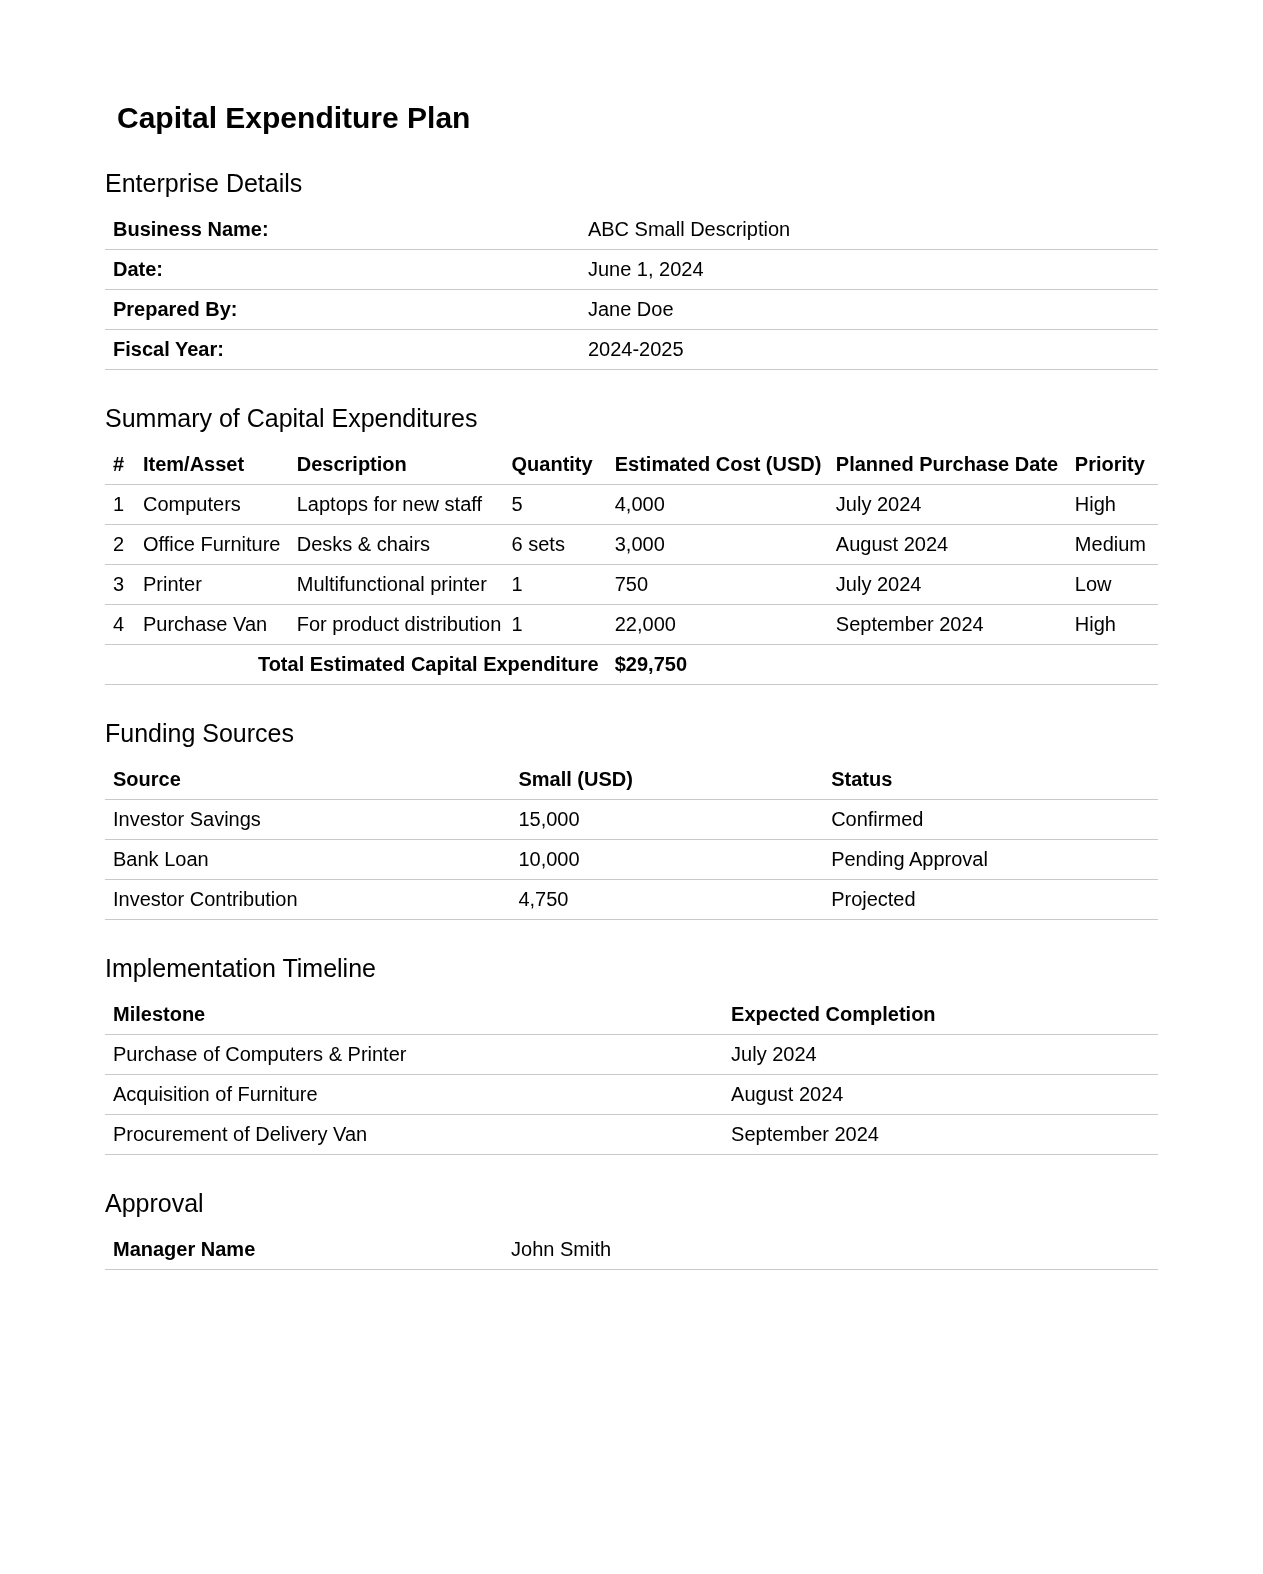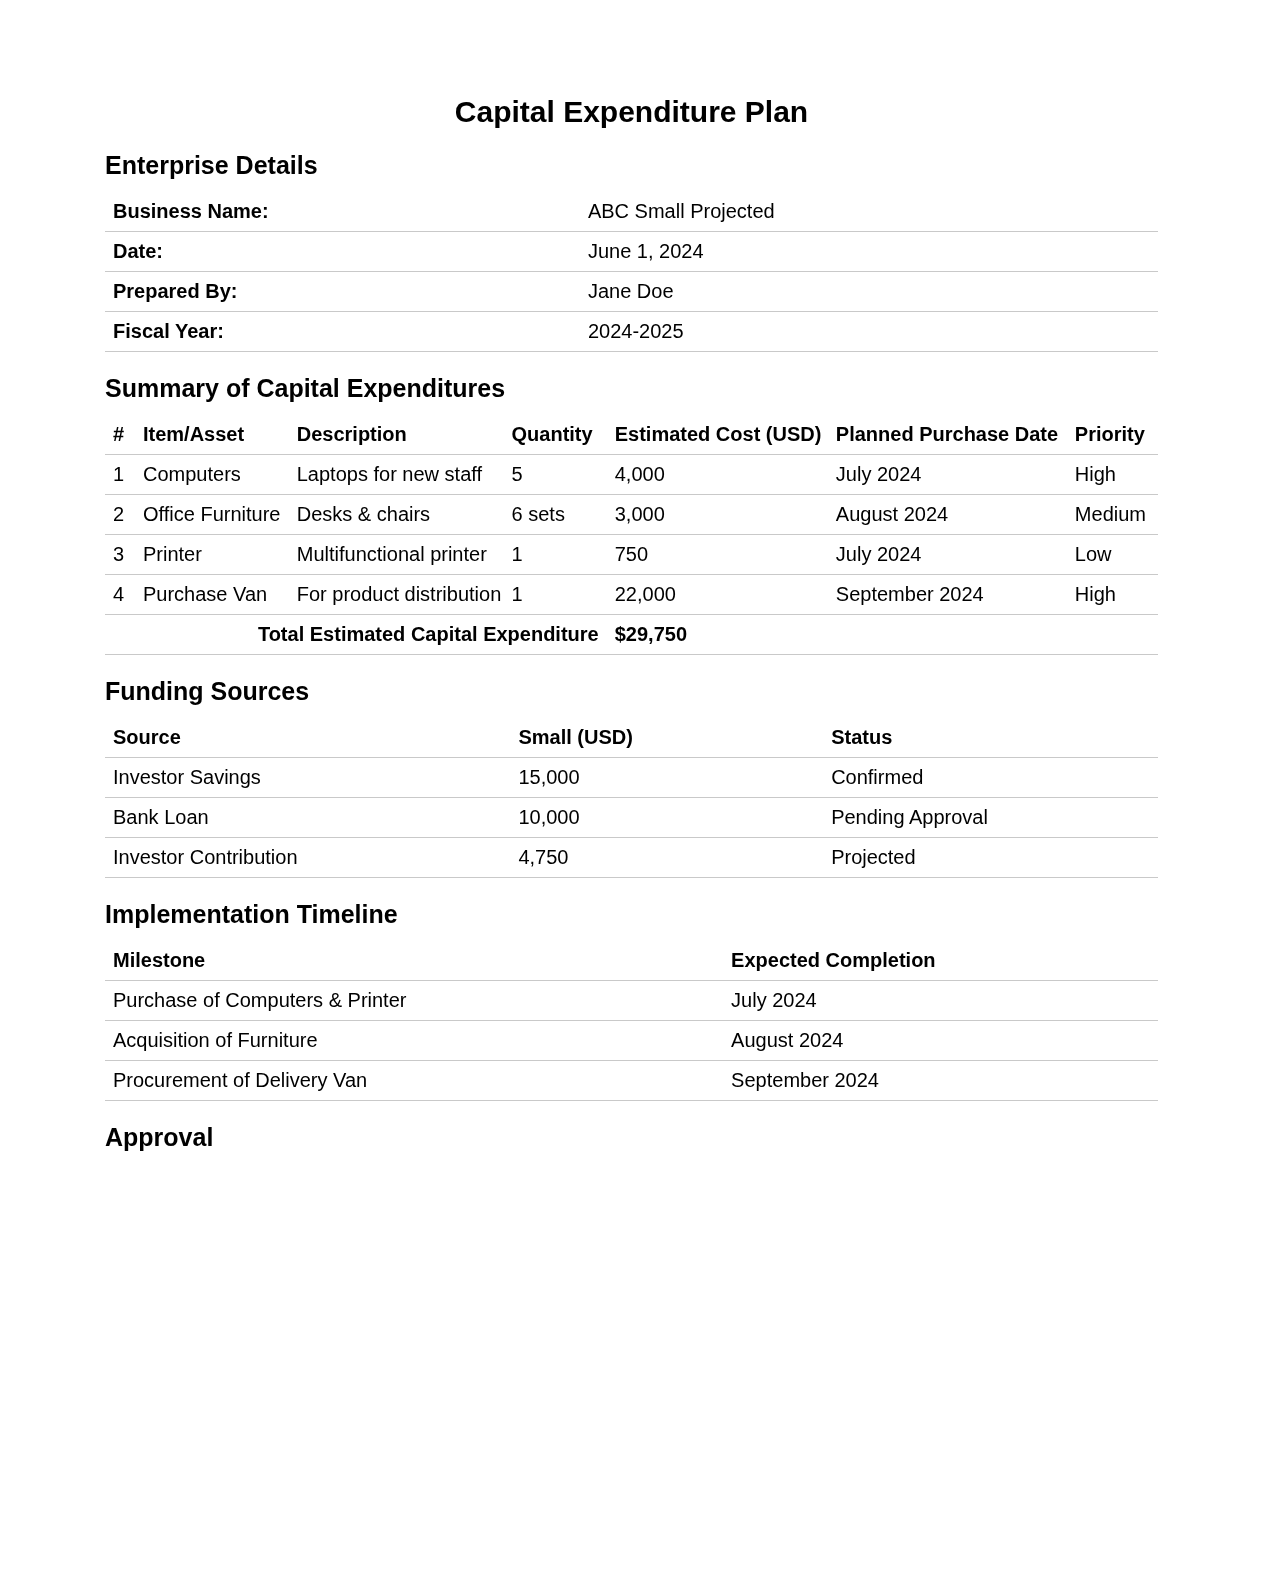--- a/index.html
+++ b/index.html
@@ -14,28 +14,27 @@
     color: #000000;
     box-sizing: border-box;
   }
   .page {
     padding: 88px 105px 0 105px;
   }
   h1 {
     font-size: 30px;
     line-height: 35px;
     font-weight: bold;
-    text-align: center;
-    margin: 6px;
+    margin: 12px;
   }
   h2 {
     font-size: 25px;
     line-height: 29px;
-    font-weight: bold;
-    margin: 22px 0 12px 0;
+    font-weight: normal;
+    margin: 34px 0 12px 0;
   }
   table {
     width: 100%;
     border-collapse: collapse;
     table-layout: fixed;
     font-size: 20px;
   }
   th, td {
     height: 39px;
     padding: 0 8px;
@@ -68,21 +67,21 @@
 
   <h2>Enterprise Details</h2>
   <table class="kv">
     <colgroup>
       <col style="width:45.1%">
       <col style="width:54.9%">
     </colgroup>
     <tbody>
         <tr>
           <td>Business Name:</td>
-          <td>ABC Small Projected</td>
+          <td>ABC Small Description</td>
         </tr>
         <tr>
           <td>Date:</td>
           <td>June 1, 2024</td>
         </tr>
         <tr>
           <td>Prepared By:</td>
           <td>Jane Doe</td>
         </tr>
         <tr>
@@ -216,14 +215,26 @@
           <td>August 2024</td>
         </tr>
         <tr>
           <td>Procurement of Delivery Van</td>
           <td>September 2024</td>
         </tr>
       </tbody>
   </table>
 
   <h2>Approval</h2>
+  <table class="kv">
+    <colgroup>
+      <col style="width:37.8%">
+      <col style="width:62.2%">
+    </colgroup>
+    <tbody>
+        <tr>
+          <td>Manager Name</td>
+          <td>John Smith</td>
+        </tr>
+      </tbody>
+  </table>
 
 </div>
 
 </body></html>

